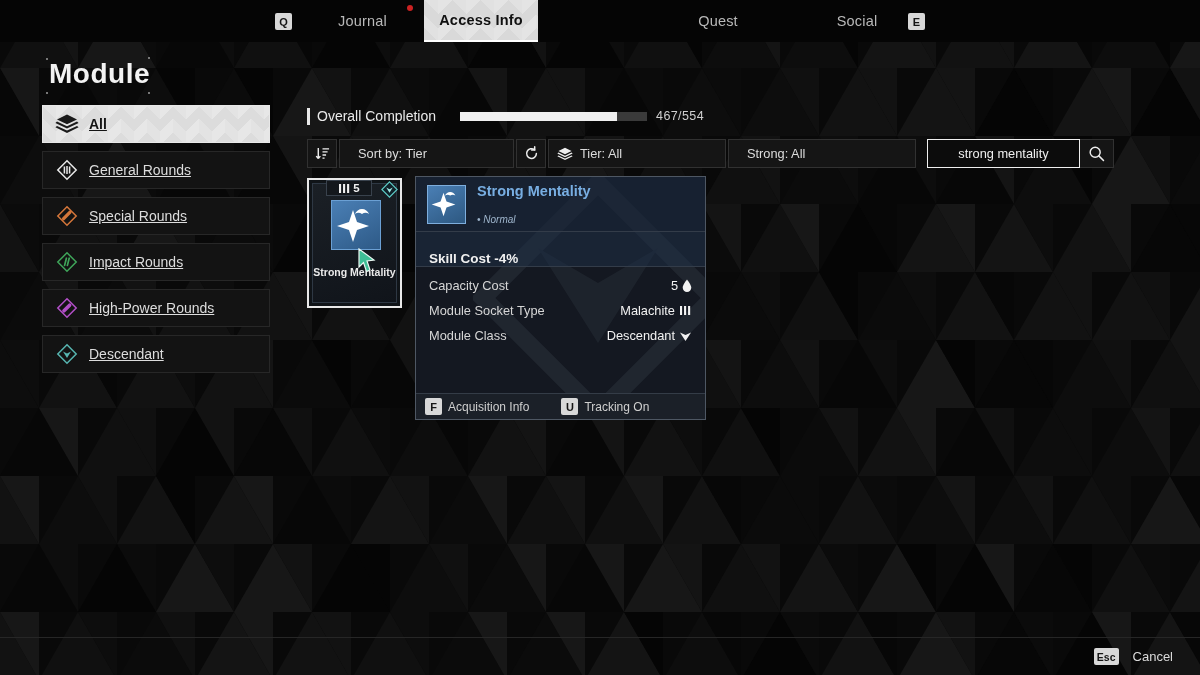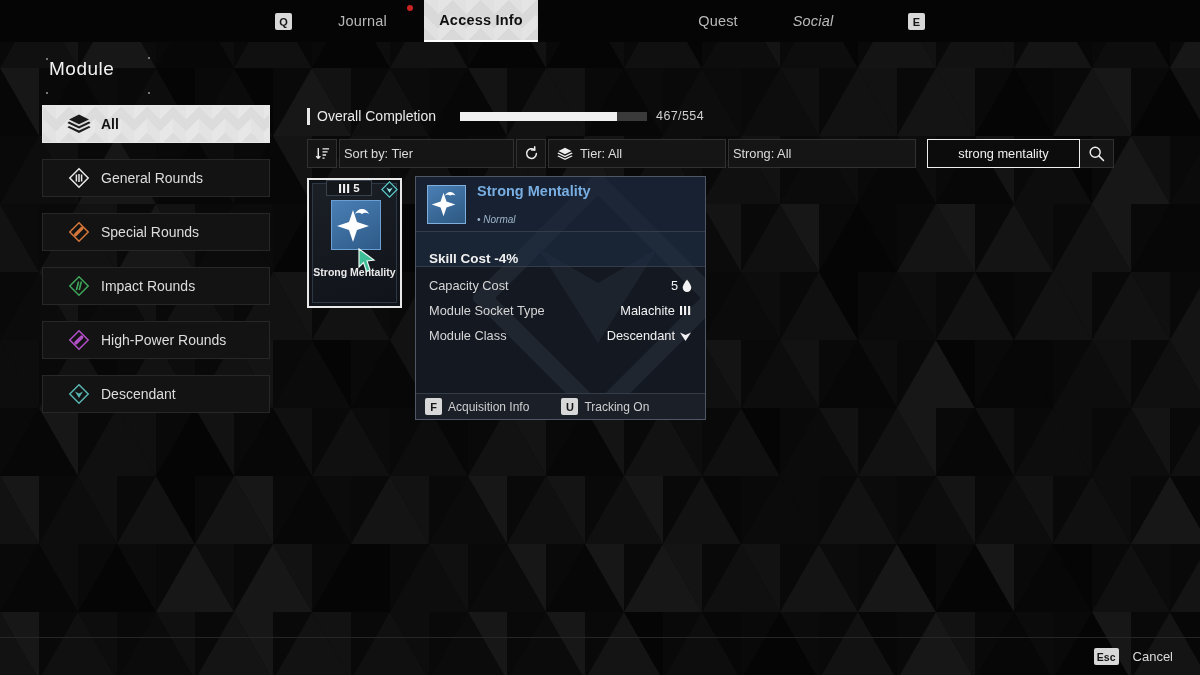--- a/index.html
+++ b/index.html
@@ -47,31 +47,31 @@
     background:#cc2222; top:5px; left:407px;
   }
   .topnav-rule {
     position:absolute; top:41px; left:0; width:1200px; height:1px;
     background:#2a2a2a; z-index:4;
   }
 
   
   .page-title {
     position:absolute; left:49px; top:58px; z-index:3;
-    font-size:19px; font-weight:normal; color:#f2f2f2; letter-spacing:.5px;
+    font-size:28px; font-weight:bold; color:#f2f2f2; letter-spacing:.5px;
   }
   .title-dot { position:absolute; width:2px; height:2px; background:#777; }
 
   
   .sidebar { position:absolute; left:42px; top:105px; width:228px; z-index:3; }
   .side-item {
-    position:relative; height:38px; margin-bottom:16px;
-    display:flex; align-items:center; padding-left:24px;
+    position:relative; height:38px; margin-bottom:8px;
+    display:flex; align-items:center; padding-left:12px;
     background:#131313; border:1px solid #272727;
-    font-size:14px; color:#ddd;
+    font-size:14px; color:#ddd;text-decoration:underline;
   }
   .side-item.active {
     color:#141414; font-weight:bold; border-color:#e8e8e8;
     background:
       linear-gradient(135deg, rgba(255,255,255,.30) 25%, transparent 25%) -13px 0/26px 26px,
       linear-gradient(225deg, rgba(255,255,255,.20) 25%, transparent 25%) -13px 0/26px 26px,
       linear-gradient(315deg, rgba(255,255,255,.30) 25%, transparent 25%) 0 0/26px 26px,
       linear-gradient(45deg,  rgba(255,255,255,.20) 25%, transparent 25%) 0 0/26px 26px,
       #dcdcdc;
   }
@@ -90,21 +90,21 @@
   .progress-text { margin-left:9px; font-size:12.5px; color:#cfcfcf; letter-spacing:.4px; }
 
   
   .filterbar { display:flex; margin-top:10px; height:29px; }
   .fb-btn {
     background:#151515; border:1px solid #313131;
     display:flex; align-items:center; font-size:12.8px; color:#dcdcdc;
     margin-right:2px;
   }
   .fb-icon-btn { width:30px; justify-content:center; }
-  .fb-text { padding:0 4px;text-align:center; }
+  .fb-text { padding:0 18px;text-align:center; }
   .fb-sort { width:175px; }
   .fb-tier { width:178px; padding-left:8px; }
   .fb-owned { width:188px; }
   .fb-spacer { width:9px; }
   .search-box {
     width:153px; height:29px; background:#0c0c0c; border:1px solid #efefef;
     display:flex; align-items:center; justify-content:center;
     font-size:12.8px; color:#efefef;
   }
   .search-btn {
@@ -595,21 +595,21 @@
 
     <div class="nav-tab active" style="left:424px;width:114px;">
       <span>Access Info</span>
     </div>
 
 
     <div class="nav-tab" style="left:667px;width:102px;">
       <span>Quest</span>
     </div>
 
-    <div class="nav-tab" style="left:762px;width:102px;font-style:italic;">
+    <div class="nav-tab" style="left:806px;width:102px;">
       <span>Social</span>
     </div>
 
     <div class="key-badge" style="position:absolute;left:908px;top:13px;">E</div>
 
     <div class="notif-dot"></div>
   </div>
 </div>
 <div class="topnav-rule"></div>
 

